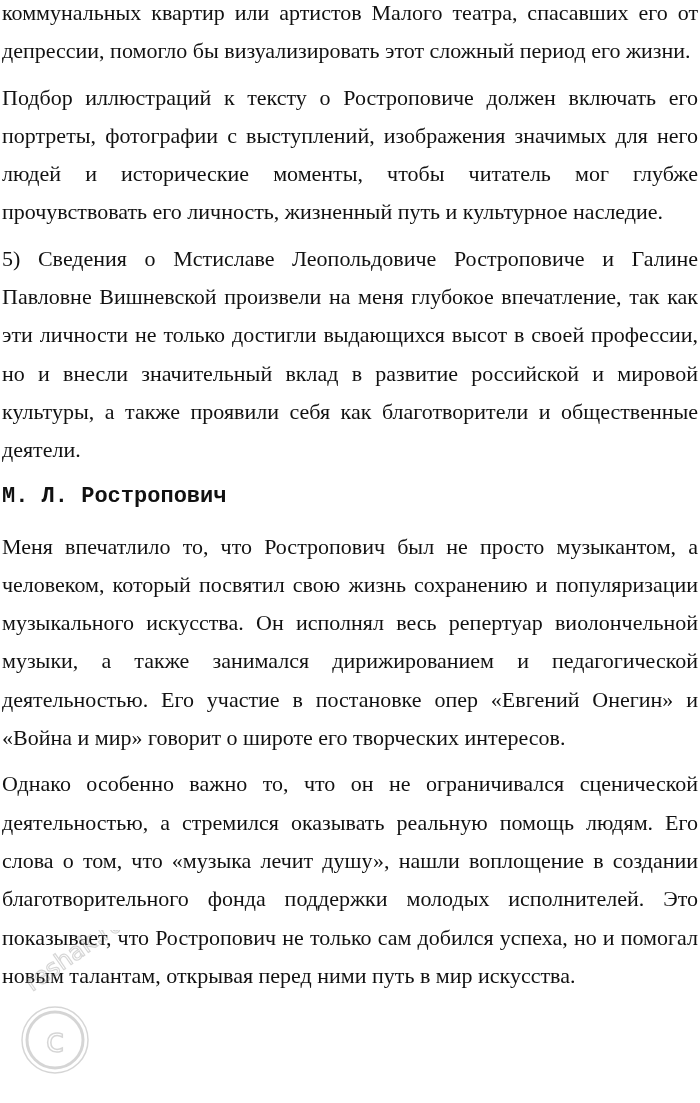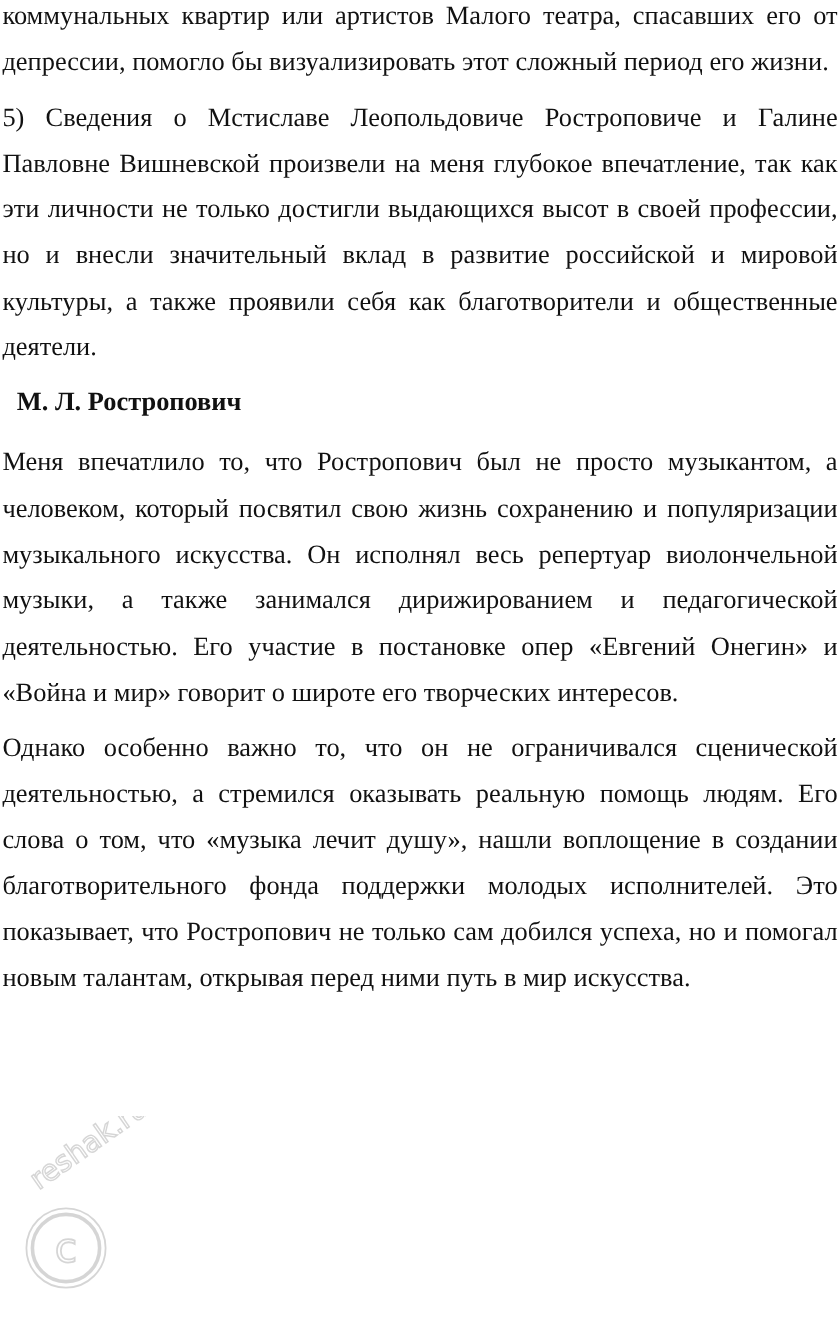--- a/index.html
+++ b/index.html
@@ -25,37 +25,39 @@
       font-size: 22px;
       line-height: 38.3px;
       text-align: justify;
       margin: 0 0 8px 0;
       word-spacing: 0px;
     }
     .heading {
       font-size: 22px;
       line-height: 38px;
       font-weight: bold;
-      margin: 0 0 12px 12px;
+      margin: 0 0 12px 0;
+      font-family: Liberation Mono, monospace;
     }
     .watermark {
       position: absolute;
       left: 10px;
       top: 930px;
       width: 140px;
       height: 170px;
       pointer-events: none;
       opacity: 0.35;
     }
   </style>
 </head>
 <body>
 
 <div class="page">
   <p class="para">коммунальных квартир или артистов Малого театра, спасавших его от депрессии, помогло бы визуализировать этот сложный период его жизни.</p>
+  <p class="para">Подбор иллюстраций к тексту о Ростроповиче должен включать его портреты, фотографии с выступлений, изображения значимых для него людей и исторические моменты, чтобы читатель мог глубже прочувствовать его личность, жизненный путь и культурное наследие.</p>
   <p class="para">5) Сведения о Мстиславе Леопольдовиче Ростроповиче и Галине Павловне Вишневской произвели на меня глубокое впечатление, так как эти личности не только достигли выдающихся высот в своей профессии, но и внесли значительный вклад в развитие российской и мировой культуры, а также проявили себя как благотворители и общественные деятели.</p>
   <h3 class="heading">М. Л. Ростропович</h3>
   <p class="para">Меня впечатлило то, что Ростропович был не просто музыкантом, а человеком, который посвятил свою жизнь сохранению и популяризации музыкального искусства. Он исполнял весь репертуар виолончельной музыки, а также занимался дирижированием и педагогической деятельностью. Его участие в постановке опер «Евгений Онегин» и «Война и мир» говорит о широте его творческих интересов.</p>
   <p class="para">Однако особенно важно то, что он не ограничивался сценической деятельностью, а стремился оказывать реальную помощь людям. Его слова о том, что «музыка лечит душу», нашли воплощение в создании благотворительного фонда поддержки молодых исполнителей. Это показывает, что Ростропович не только сам добился успеха, но и помогал новым талантам, открывая перед ними путь в мир искусства.</p>
 </div>
 
 <div class="watermark">
   <svg width="140" height="170" viewBox="0 0 140 170">
     <circle cx="45" cy="110" r="28" fill="none" stroke="#8a8a8a" stroke-width="3"></circle>
     <circle cx="45" cy="110" r="33" fill="none" stroke="#8a8a8a" stroke-width="1.5"></circle>

